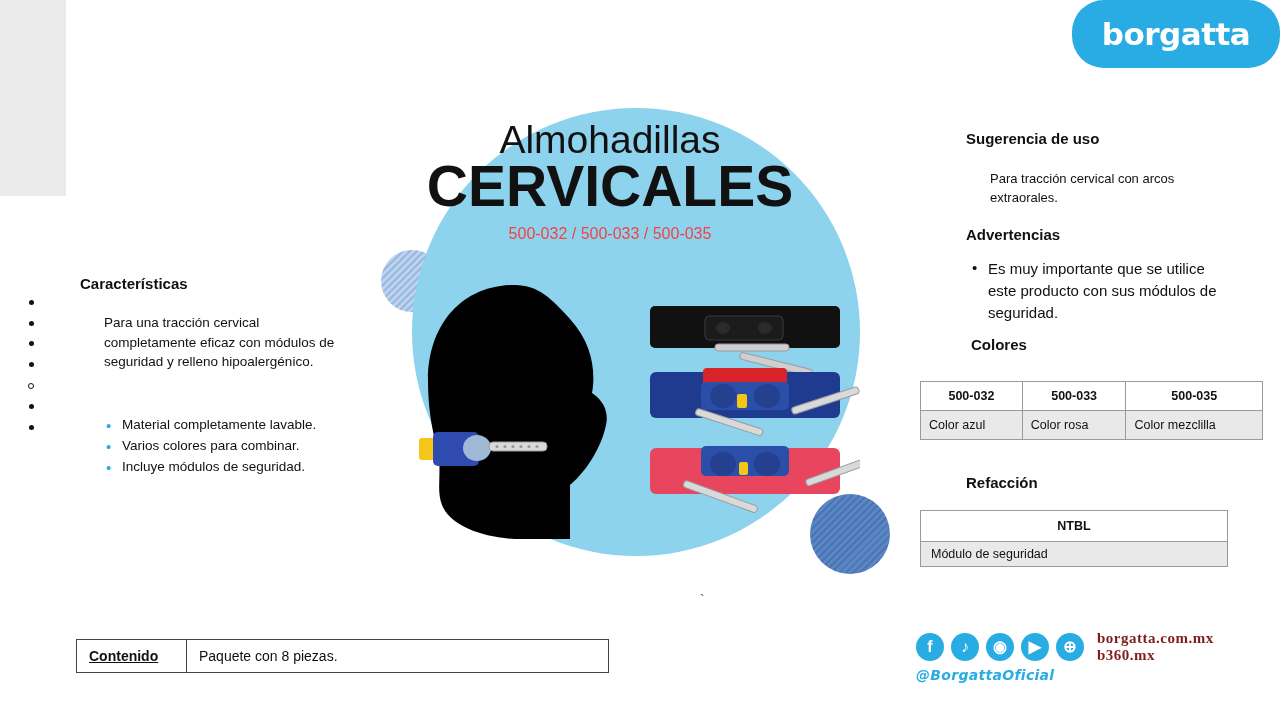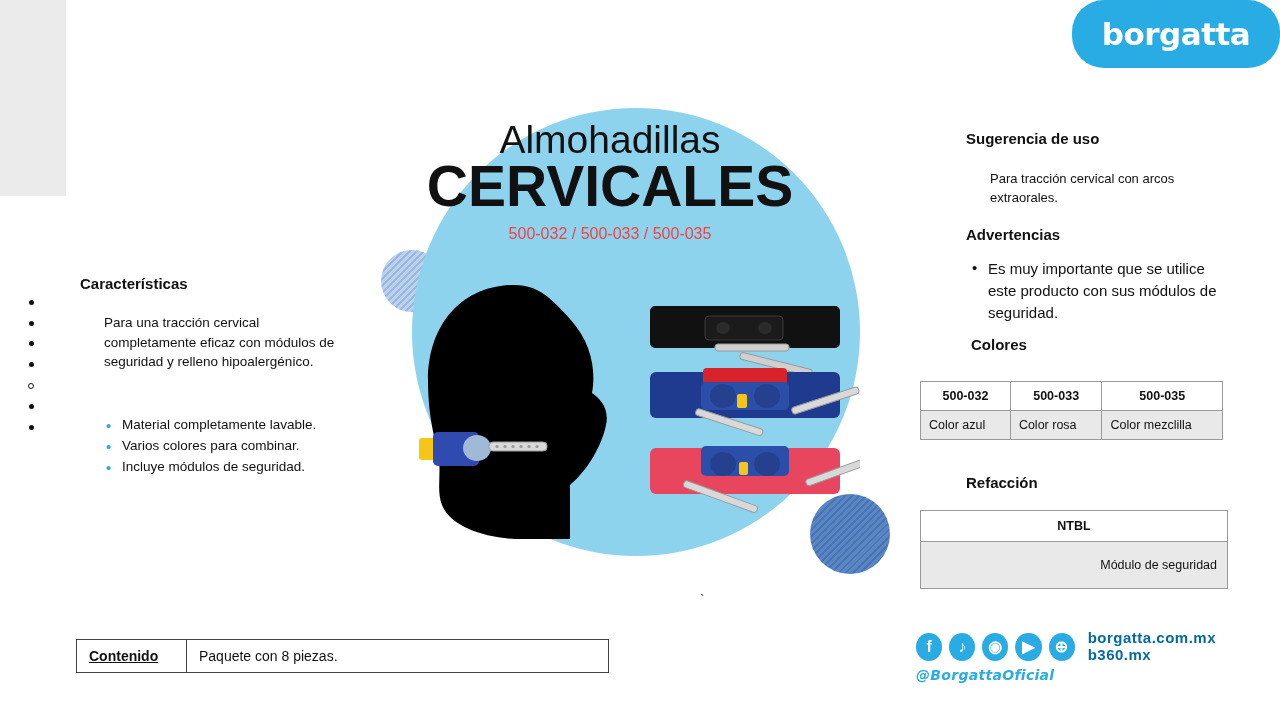--- a/index.html
+++ b/index.html
@@ -92,42 +92,42 @@
   }
   .adv-list li { position:relative; padding-left:22px; }
   .adv-list li::before { content:"•"; position:absolute; left:6px; top:-1px; font-size:15px; }
   #col-h { left:971px; top:336px; }
   #ref-h { left:966px; top:474px; }
 
   table.tbl {
     position:absolute; border-collapse:collapse; font-size:12.5px;
   }
   table.tbl td, table.tbl th { border:1px solid #9a9a9a; }
-  #colors-table { left:920px; top:381px; width:303px; }
+  #colors-table { left:920px; top:381px; width:343px; }
   #colors-table th { background:#ffffff; font-weight:bold; padding:7px 4px; text-align:center; }
   #colors-table td { background:#e9e9e9; padding:7px 8px; text-align:left; }
   #ref-table { left:920px; top:510px; width:308px; }
   #ref-table th { background:#ffffff; font-weight:bold; padding:8px 4px; text-align:center; }
-  #ref-table td { background:#e9e9e9; padding:16px 10px; text-align:right; }
+  #ref-table td { background:#e9e9e9; padding:5px 10px; text-align:left; }
 
   
   #contenido { left:76px; top:639px; width:533px; font-size:14px; }
   #contenido td { padding:8px 12px; border:1px solid #444; }
   #contenido td.lbl { font-weight:bold; width:110px;text-decoration:underline; }
 
   
   .social { position:absolute; left:916px; top:630px; width:300px; height:70px; }
   .social-icons { display:flex; align-items:center; gap:7px; }
   .sicon {
     width:28px; height:28px; border-radius:50%; background:#29ace3;
     display:flex; align-items:center; justify-content:center;
     color:#fff; font-size:16px; font-weight:bold;
   }
-  .sites { margin-left:6px; color:#0369a1; font-weight:bold; font-size:15px; line-height:1.1;
-           font-family:Liberation Sans, sans-serif; letter-spacing:0.5px; }
+  .sites { margin-left:6px; color:#7f1d1d; font-weight:bold; font-size:15px; line-height:1.1;
+           font-family:Liberation Serif, serif; letter-spacing:0.5px; }
   .handle { margin-top:4px; color:#29ace3; font-weight:bold; font-size:14px;
             font-family:"DejaVu Sans", sans-serif; letter-spacing:0.3px;font-style:italic; }
 </style>
 </head>
 <body>
 
 <div class="left-band"></div>
 <div class="left-dots">
   <i></i>
   <i></i>

